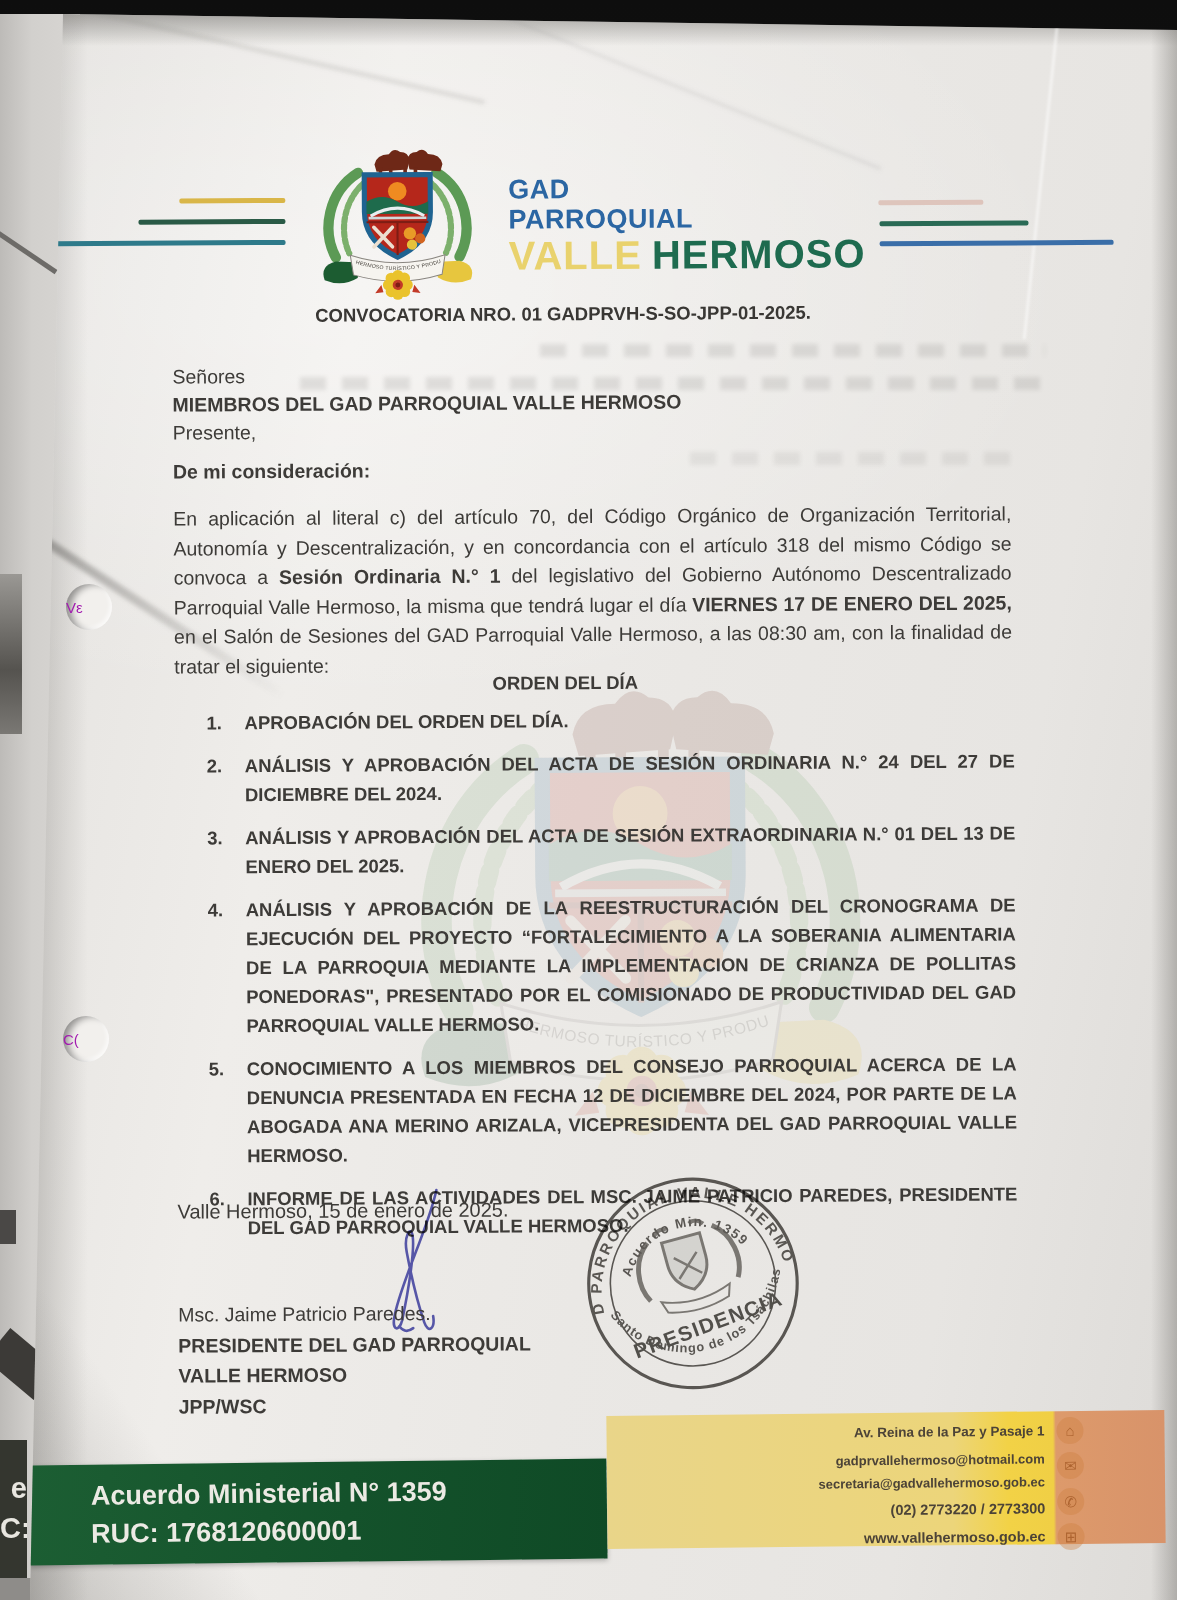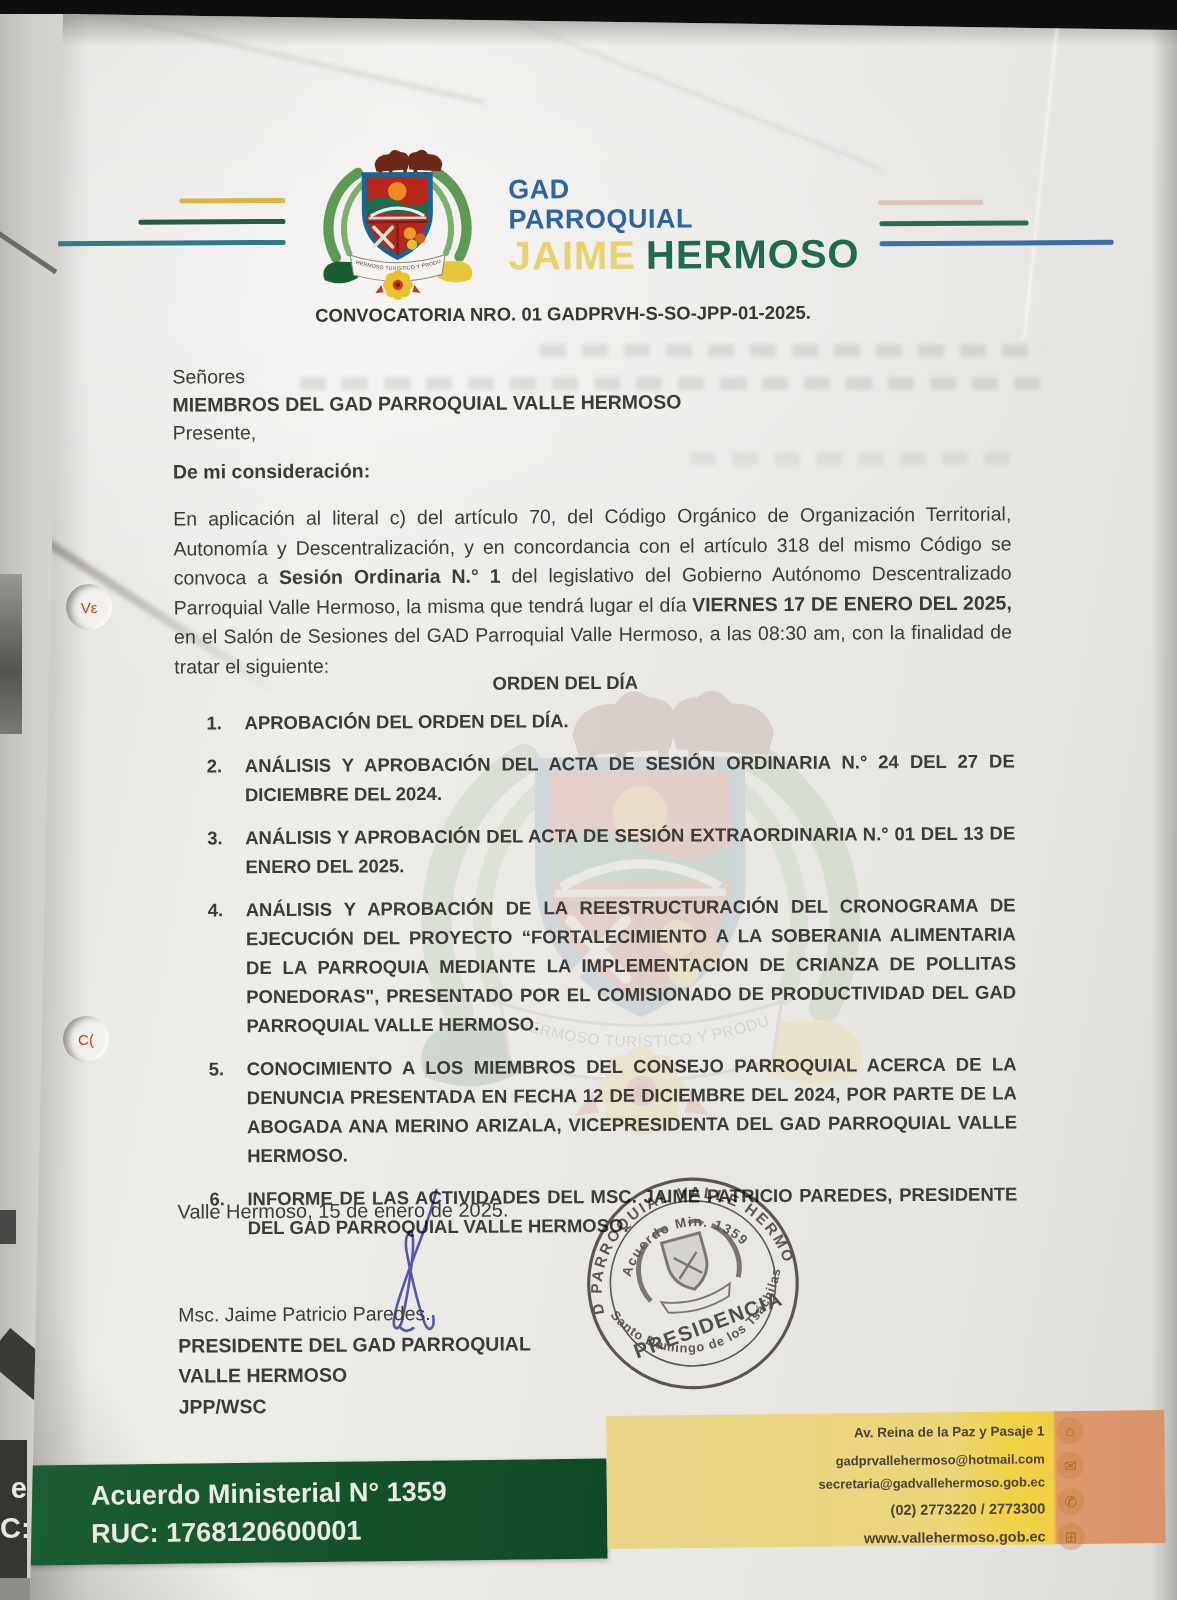--- a/index.html
+++ b/index.html
@@ -38,21 +38,21 @@
   .crease3{left:8px;top:610px;width:300px;height:9px;
            background:linear-gradient(90deg,rgba(80,78,75,.45),rgba(80,78,75,0));
            transform:rotate(33deg);filter:blur(2px);}
   .crease4{left:0px;top:1290px;width:260px;height:310px;
            background:linear-gradient(55deg,rgba(110,108,104,.38),rgba(110,108,104,0) 55%);}
   .crease5{left:1040px;top:10px;width:3px;height:330px;background:rgba(255,255,255,.5);
            transform:rotate(6deg);filter:blur(1px);}
   
   .hole{position:absolute;width:46px;height:46px;border-radius:50%;background:#f2f0ed;
         box-shadow:inset 7px 2px 7px -2px rgba(0,0,0,.4), inset -2px -2px 4px rgba(255,255,255,.7);
-        color:#c2410c;font-size:15px;display:flex;align-items:center;justify-content:center;}
+        color:#a21caf;font-size:15px;display:flex;align-items:center;}
   .hole1{left:66px;top:584px;}
   .hole2{left:63px;top:1016px;}
   
   .ghost{position:absolute;height:13px;opacity:.12;filter:blur(2px);
          background:repeating-linear-gradient(90deg,#4a4845 0 26px,transparent 26px 42px);}
   .ghost1{left:540px;top:344px;width:505px;}
   .ghost2{left:300px;top:377px;width:745px;}
   .ghost3{left:690px;top:452px;width:320px;opacity:.08;}
   
   .content{position:absolute;inset:0;transform:rotate(-0.35deg);transform-origin:600px 800px;
@@ -198,21 +198,21 @@
     <div class="ghost ghost3"></div>
 
     <div class="content">
 
       <svg class="crest" viewBox="0 0 200 170">
         <use href="#crest-sym"></use>
       </svg>
       <div class="wordmark">
         <div class="wm1">GAD</div>
         <div class="wm2">PARROQUIAL</div>
-        <div class="wm3"><span class="v">JAIME</span><span class="h">HERMOSO</span></div>
+        <div class="wm3"><span class="v">VALLE</span><span class="h">HERMOSO</span></div>
       </div>
       <div class="hline hl-y"></div>
       <div class="hline hl-g"></div>
       <div class="hline hl-t"></div>
       <div class="hline hr-p"></div>
       <div class="hline hr-g"></div>
       <div class="hline hr-b"></div>
 
       <svg class="watermark" viewBox="0 0 200 170">
         <use href="#crest-sym"></use>

